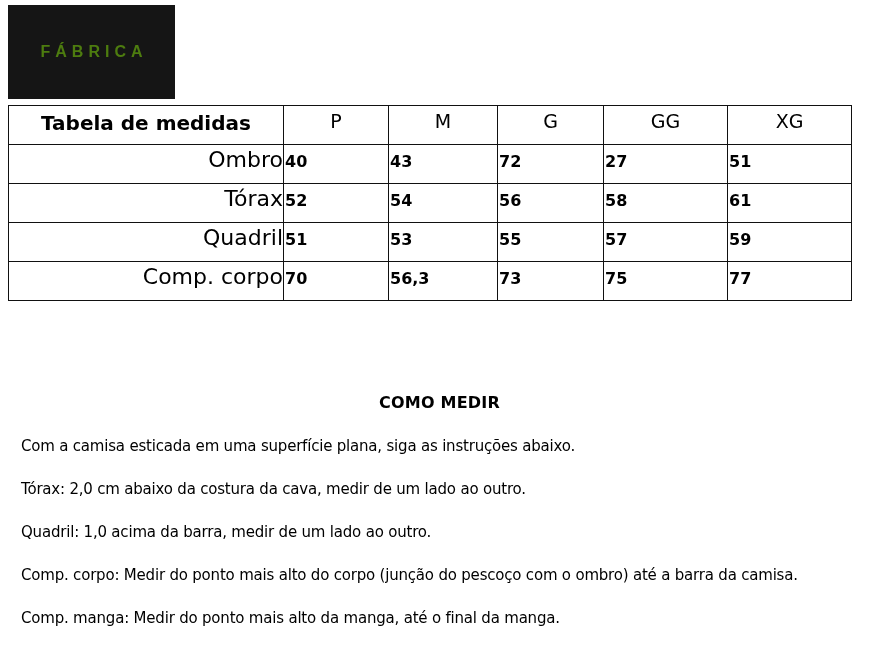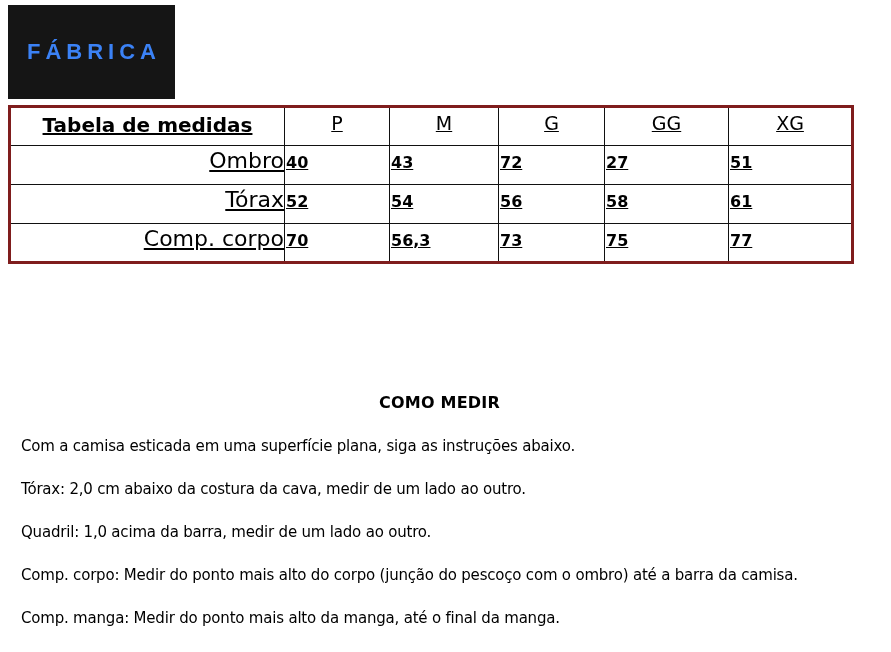--- a/index.html
+++ b/index.html
@@ -14,37 +14,36 @@
   }
 
   
   .logo-box {
     position: absolute; left: 8px; top: 5px;
     width: 167px; height: 94px;
     background: #151515;
     display: flex; align-items: center; justify-content: center;
   }
   .logo-text {
-    color: #3b82f6;
+    color: #4d7c0f;
     font-family: "Liberation Sans", sans-serif;
     font-weight: bold;
-    font-size: 22px;
+    font-size: 16px;
     letter-spacing: 5px;
     padding-left: 5px; 
     white-space: nowrap;
   }
 
   
   table.size-table {
     position: absolute; left: 8px; top: 105px;
     border-collapse: collapse;
     table-layout: fixed;
     width: 843px;
-    border: 3px solid #7f1d1d;
-    text-decoration: underline;
+    border: 1px solid #7f1d1d;
   }
   .size-table th, .size-table td {
     border: 1px solid #111;
     vertical-align: top;
     overflow: hidden;
     white-space: nowrap;
   }
   .size-table tr { height: 39px; }
   th.tbl-title {
     font-size: 20px;
@@ -126,20 +125,28 @@
     </tr>
     <tr>
       <td class="row-label">Tórax</td>
       <td class="value">52</td>
       <td class="value">54</td>
       <td class="value">56</td>
       <td class="value">58</td>
       <td class="value">61</td>
     </tr>
     <tr>
+      <td class="row-label">Quadril</td>
+      <td class="value">51</td>
+      <td class="value">53</td>
+      <td class="value">55</td>
+      <td class="value">57</td>
+      <td class="value">59</td>
+    </tr>
+    <tr>
       <td class="row-label">Comp. corpo</td>
       <td class="value">70</td>
       <td class="value">56,3</td>
       <td class="value">73</td>
       <td class="value">75</td>
       <td class="value">77</td>
     </tr>
   </tbody>
 </table>
 

